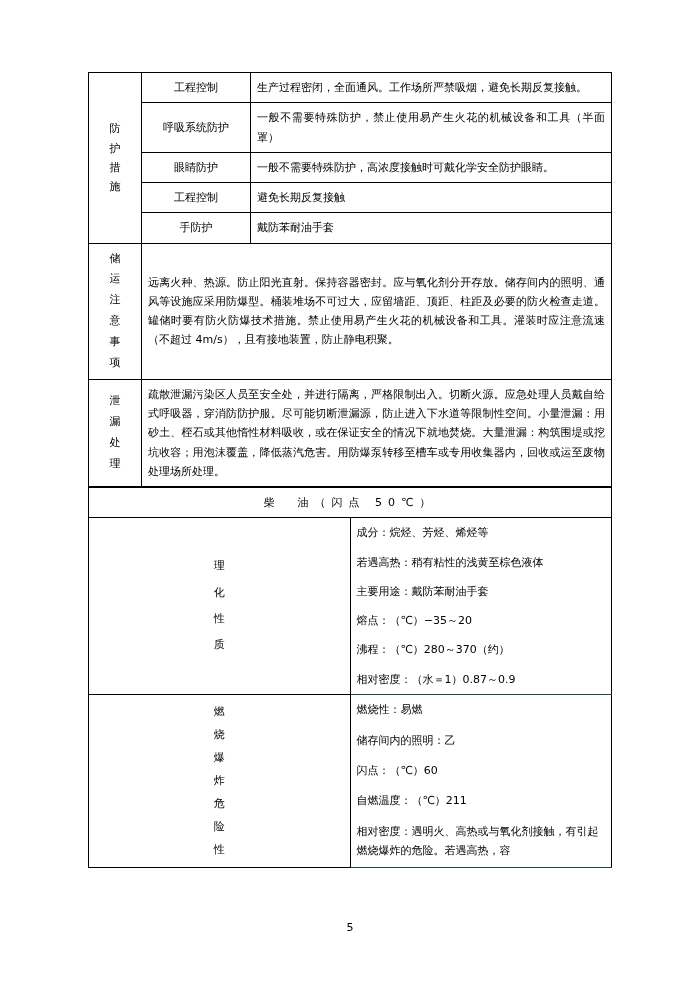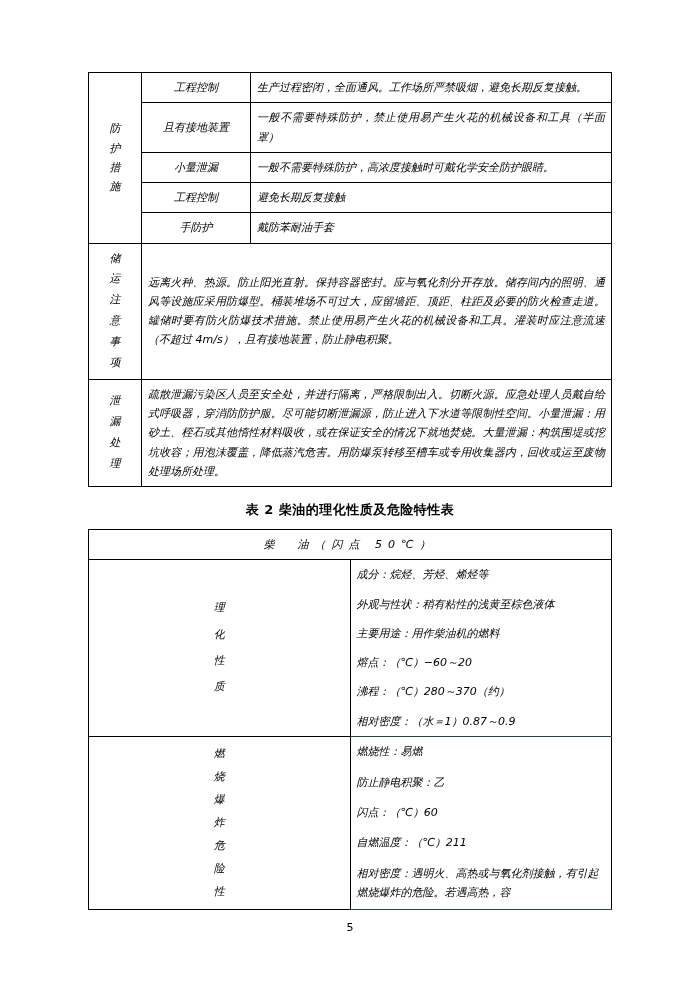--- a/index.html
+++ b/index.html
@@ -27,21 +27,20 @@
     width: 524px;
     table-layout: fixed;
   }
   table.doc td {
     border: 1px solid #000000;
     vertical-align: middle;
     padding: 5px 6px;
     font-size: 11px;
     line-height: 1.75;
     word-break: break-all;
-    font-style: italic;
   }
   .col-label {
     width: 40px;
     text-align: center;
   }
   .col-sub {
     width: 96px;
     text-align: center;
   }
   .vert-label {
@@ -105,25 +104,25 @@
         <td class="col-label vert-label" rowspan="5">
           <span>防</span>
           <span>护</span>
           <span>措</span>
           <span>施</span>
         </td>
         <td class="col-sub">工程控制</td>
         <td class="cell-text">生产过程密闭，全面通风。工作场所严禁吸烟，避免长期反复接触。</td>
       </tr>
       <tr>
-        <td class="col-sub">且有接地装置</td>
+        <td class="col-sub">呼吸系统防护</td>
         <td class="cell-text">一般不需要特殊防护，禁止使用易产生火花的机械设备和工具（半面罩）</td>
       </tr>
       <tr>
-        <td class="col-sub">小量泄漏</td>
+        <td class="col-sub">眼睛防护</td>
         <td class="cell-text">一般不需要特殊防护，高浓度接触时可戴化学安全防护眼睛。</td>
       </tr>
       <tr>
         <td class="col-sub">工程控制</td>
         <td class="cell-text">避免长期反复接触</td>
       </tr>
       <tr>
         <td class="col-sub">手防护</td>
         <td class="cell-text">戴防苯耐油手套</td>
       </tr>
@@ -143,45 +142,44 @@
           <span>泄</span>
           <span>漏</span>
           <span>处</span>
           <span>理</span>
         </td>
         <td class="cell-text" colspan="2">疏散泄漏污染区人员至安全处，并进行隔离，严格限制出入。切断火源。应急处理人员戴自给式呼吸器，穿消防防护服。尽可能切断泄漏源，防止进入下水道等限制性空间。小量泄漏：用砂土、桎石或其他惰性材料吸收，或在保证安全的情况下就地焚烧。大量泄漏：构筑围堤或挖坑收容；用泡沫覆盖，降低蒸汽危害。用防爆泵转移至槽车或专用收集器内，回收或运至废物处理场所处理。</td>
       </tr>
     </tbody>
   </table>
 
-  <div class="caption">表 2  柴油的理化性质及危险特性表</div>
 
   <table class="doc tbl2">
     <tbody>
       <tr>
         <td class="tbl2-head" colspan="2">柴　油（闪点 50℃）</td>
       </tr>
 
       <tr class="item-row first">
         <td class="col-label vert-label" rowspan="6" style="border:1px solid #000; line-height:2.4">
           <span>理</span>
           <span>化</span>
           <span>性</span>
           <span>质</span>
         </td>
         <td>成分：烷烃、芳烃、烯烃等</td>
       </tr>
       <tr class="item-row">
-        <td>外观与性状：稍有粘性的浅黄至棕色液体</td>
-      </tr>
-      <tr class="item-row">
-        <td>主要用途：用作柴油机的燃料</td>
-      </tr>
-      <tr class="item-row">
-        <td>熔点：（℃）−60～20</td>
+        <td>若遇高热：稍有粘性的浅黄至棕色液体</td>
+      </tr>
+      <tr class="item-row">
+        <td>主要用途：戴防苯耐油手套</td>
+      </tr>
+      <tr class="item-row">
+        <td>熔点：（℃）−35～20</td>
       </tr>
       <tr class="item-row">
         <td>沸程：（℃）280～370（约）</td>
       </tr>
       <tr class="item-row last">
         <td>相对密度：（水＝1）0.87～0.9</td>
       </tr>
 
       <tr class="item-row first">
         <td class="col-label vert-label" rowspan="5" style="border:1px solid #000; line-height:2.1">
@@ -189,21 +187,21 @@
           <span>烧</span>
           <span>爆</span>
           <span>炸</span>
           <span>危</span>
           <span>险</span>
           <span>性</span>
         </td>
         <td>燃烧性：易燃</td>
       </tr>
       <tr class="item-row">
-        <td>防止静电积聚：乙</td>
+        <td>储存间内的照明：乙</td>
       </tr>
       <tr class="item-row">
         <td>闪点：（℃）60</td>
       </tr>
       <tr class="item-row">
         <td>自燃温度：（℃）211</td>
       </tr>
       <tr class="item-row last">
         <td>相对密度：遇明火、高热或与氧化剂接触，有引起燃烧爆炸的危险。若遇高热，容</td>
       </tr>

